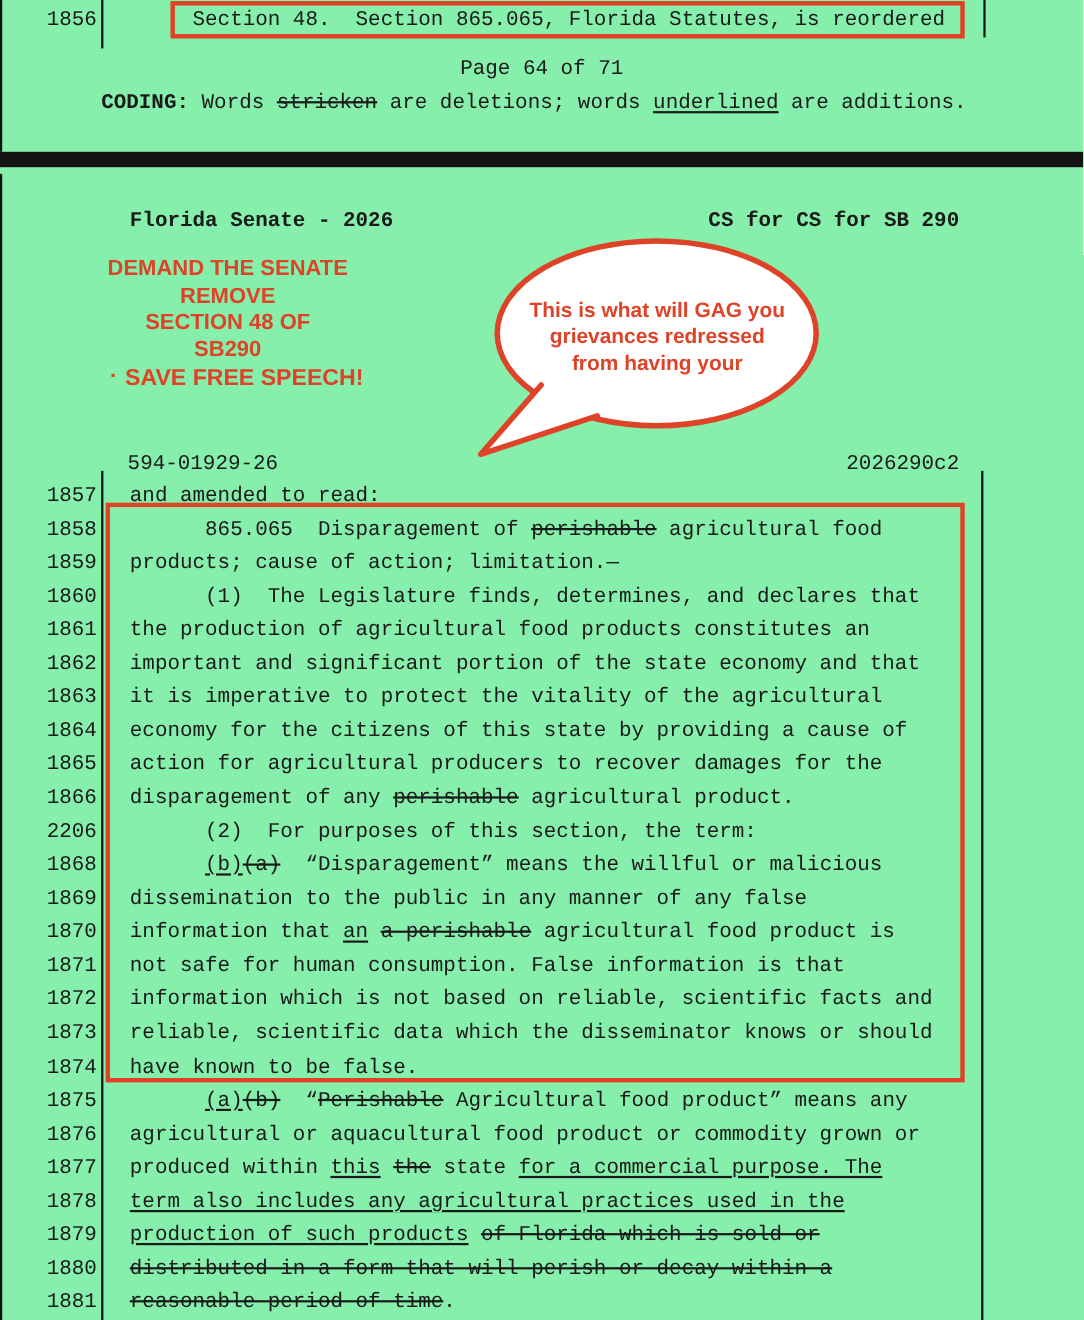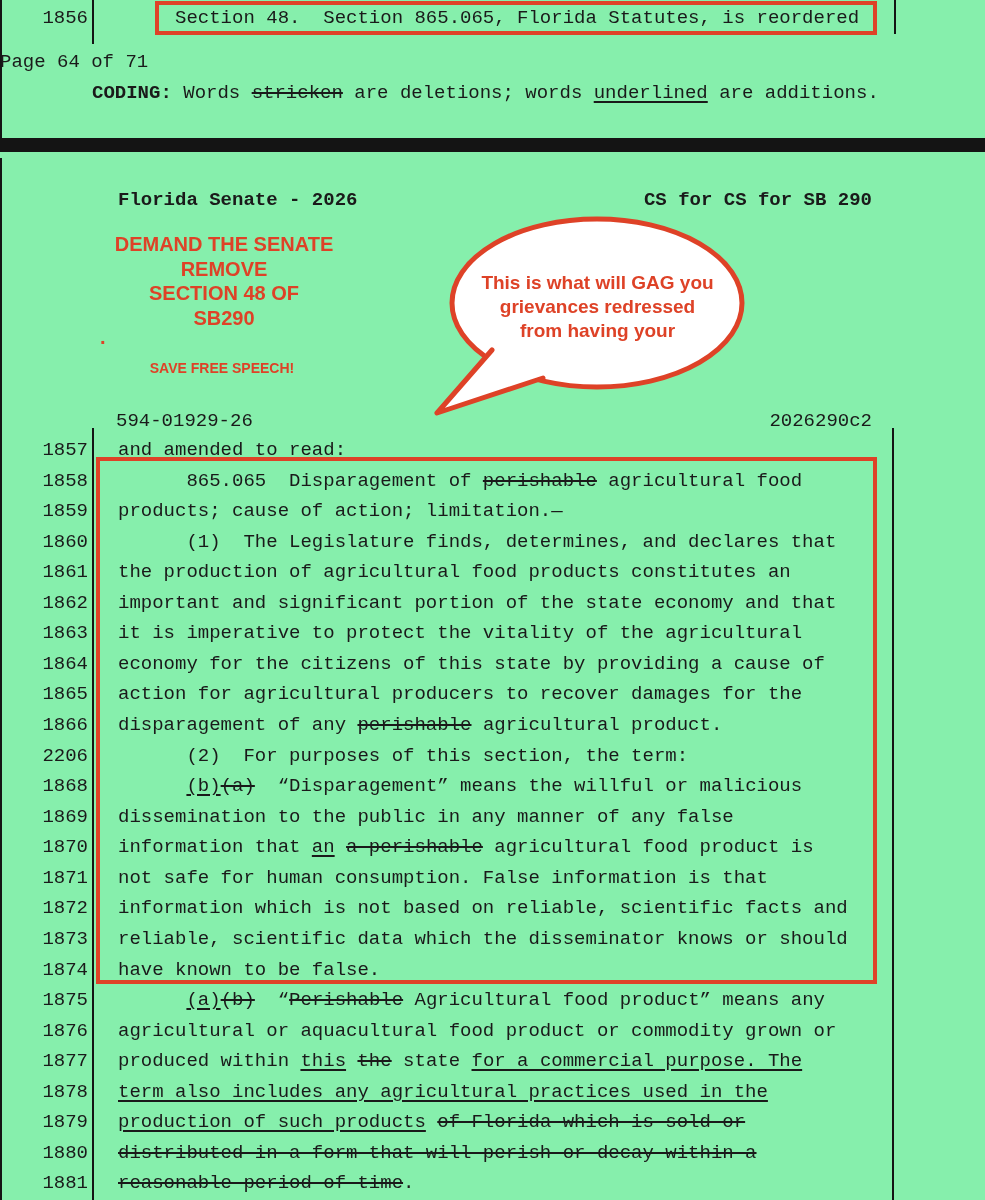--- a/index.html
+++ b/index.html
@@ -28,40 +28,40 @@
 
   <div>
     <div class="rule" style="left:0;top:0;width:2px;height:138px"></div>
     <div class="rule" style="left:92px;top:0;width:2px;height:44px"></div>
     <div class="rule" style="left:894px;top:0;width:2px;height:34px"></div>
 
     <span class="mono abs" style="left:26px;top:8px;width:62px;text-align:right">1856</span>
     <div class="redbox" style="left:155px;top:1px;width:722px;height:34px"></div>
     <div class="mono abs" style="left:118px;top:8px"><span class="seg-p">     Section 48.  Section 865.065, Florida Statutes, is reordered</span></div>
 
-    <div class="mono abs" style="left:0;top:52px;width:985px;text-align:left">Page 64 of 71</div>
+    <div class="mono abs" style="left:0;top:52px;width:985px;text-align:center">Page 64 of 71</div>
     <div class="mono abs" style="left:92px;top:83px"><span class="seg-b">CODING:</span><span class="seg-p"> Words </span><span class="seg-s">stricken</span><span class="seg-p"> are deletions; words </span><span class="seg-u">underlined</span><span class="seg-p"> are additions.</span></div>
   </div>
 
   <div class="rule" style="left:0;top:138px;width:985px;height:14px"></div>
 
   <div>
     <div class="rule" style="left:0;top:158px;width:2px;height:1042px"></div>
 
     <div class="mono bold abs" style="left:118px;top:190px">Florida Senate - 2026</div>
     <div class="mono bold abs" style="right:113px;top:190px">CS for CS for SB 290</div>
 
-    <div class="sans" style="left:100px;top:232px;width:248px;font-size:20px;line-height:24.5px">
+    <div class="sans" style="left:83px;top:232px;width:248px;font-size:20px;line-height:24.5px">
       <div>DEMAND THE SENATE</div>
       <div>REMOVE</div>
       <div>SECTION 48 OF</div>
       <div>SB290</div>
     </div>
     <div class="sans" style="left:100px;top:326px;font-size:20px">.</div>
-    <div class="sans" style="left:98px;top:360px;width:248px;font-size:14px">SAVE FREE SPEECH!</div>
+    <div class="sans" style="left:98px;top:332px;width:248px;font-size:21px">SAVE FREE SPEECH!</div>
 
     <svg class="abs" style="left:415px;top:200px" width="380" height="230" viewBox="0 0 380 230">
       <ellipse cx="182" cy="103" rx="145" ry="84" fill="#ffffff" stroke="var(--red)" stroke-width="5"></ellipse>
       <path d="M 77 150 L 22 213 L 128 178" fill="#ffffff" stroke="var(--red)" stroke-width="5" stroke-linejoin="round" stroke-linecap="round"></path>
     </svg>
     <div class="sans" style="left:455px;top:271px;width:285px;font-size:19px;line-height:24px">
       <div>This is what will GAG you</div>
       <div>grievances redressed</div>
       <div>from having your</div>
     </div>

